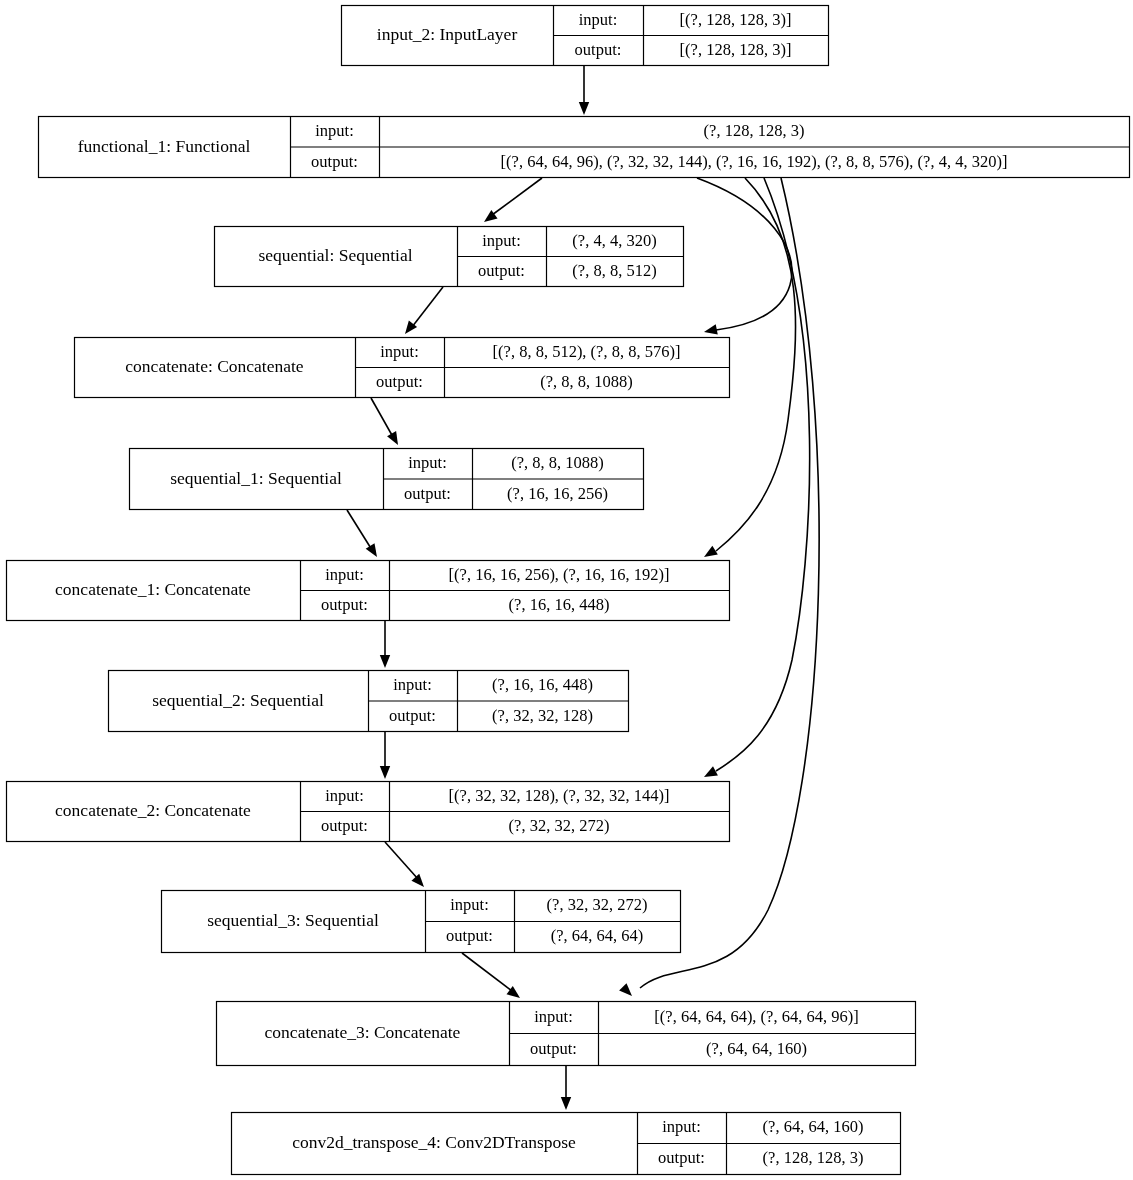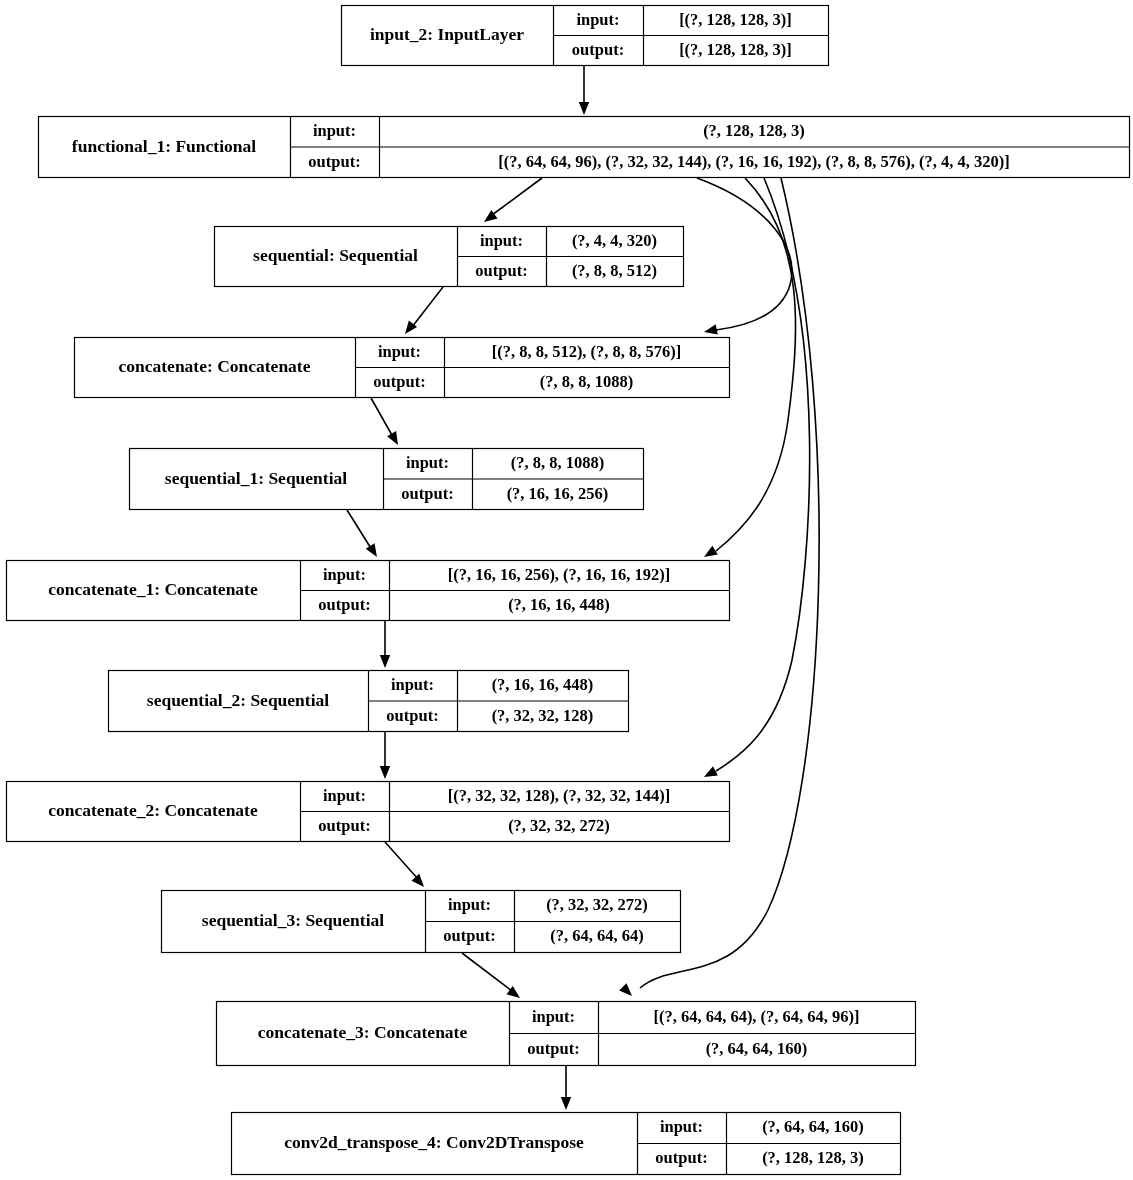--- a/index.html
+++ b/index.html
@@ -10,21 +10,20 @@
   body {
     width: 1133px;
     height: 1180px;
     font-family: "Liberation Serif", "DejaVu Serif", serif;
     overflow: hidden;
   }
   #canvas {
     position: relative;
     width: 1071px;
     height: 1180px;
-    font-weight: bold;
   }
   svg#graph {
     position: absolute;
     top: 0;
     left: 0;
     width: 1133px;
     height: 1180px;
   }
   .node-rect {
     fill: #ffffff;

